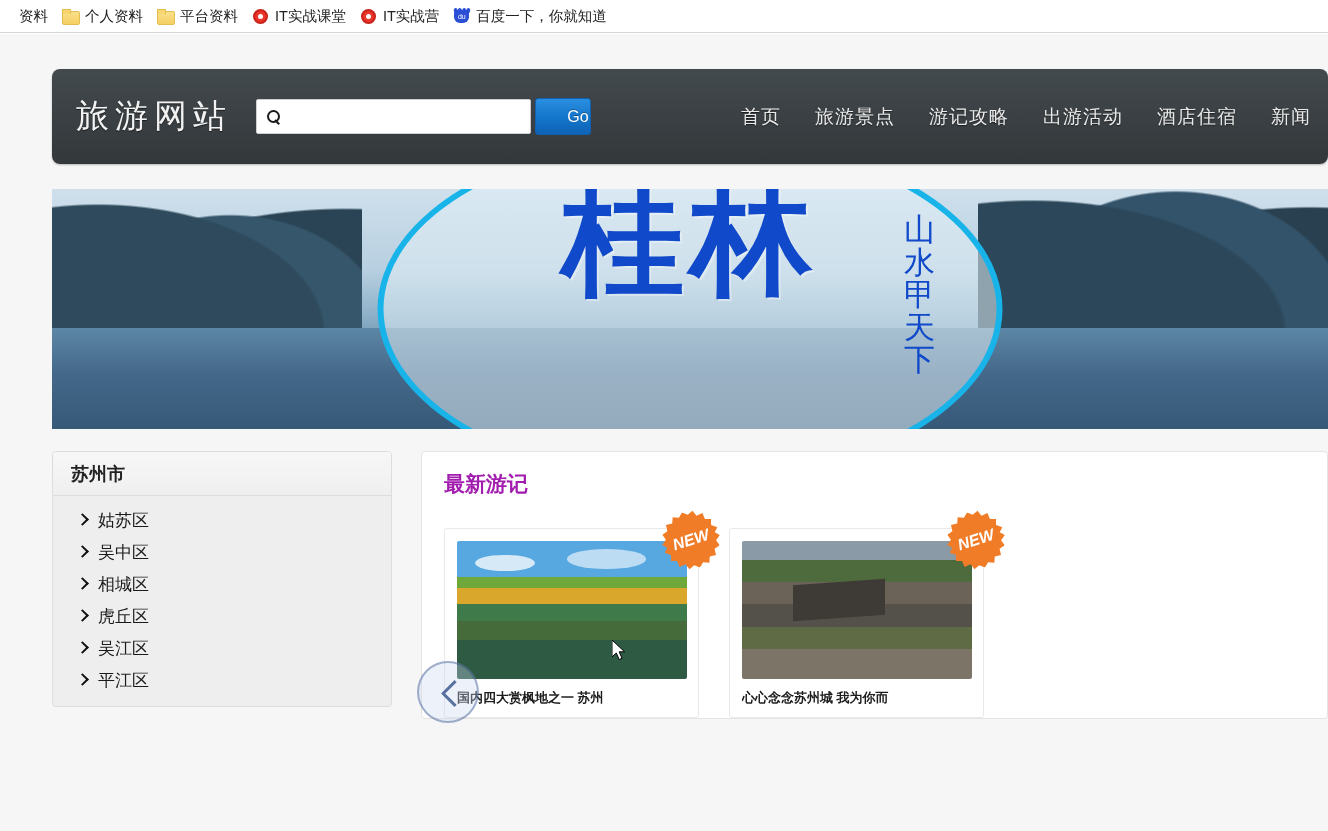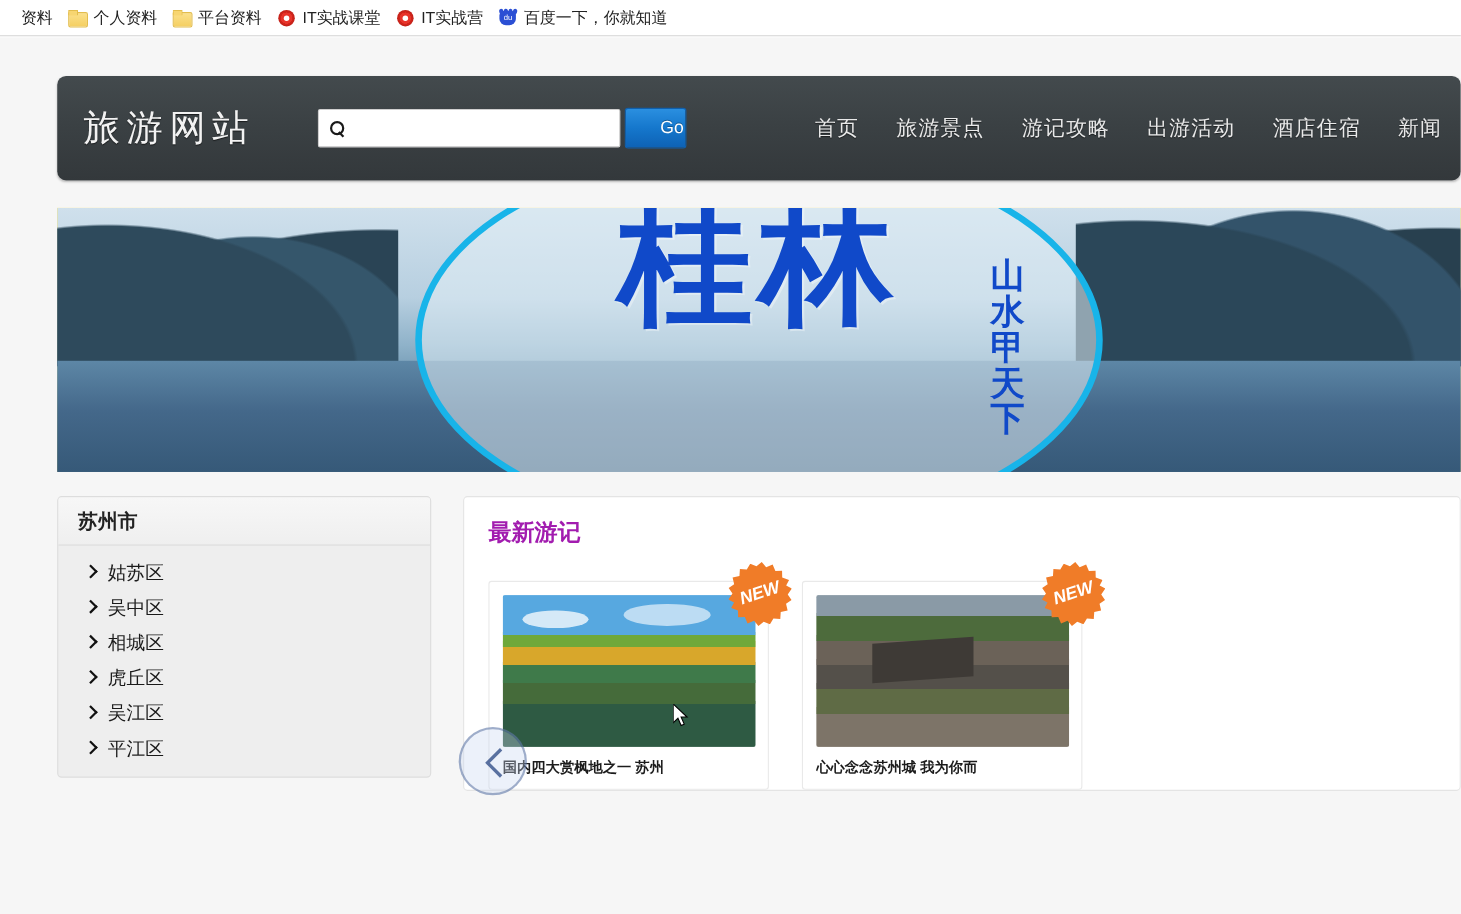--- a/index.html
+++ b/index.html
@@ -95,21 +95,20 @@
 
   
   .site-header {
     position: relative;
     margin-top: 35px;
     width: 1276px; height: 95px;
     background: linear-gradient(to bottom, #434a4d 0%, #3b4144 45%, #33383b 100%);
     border-radius: 8px;
     display: flex; align-items: center;
     box-shadow: 0 1px 2px rgba(0,0,0,.25);
-    gap: 33px;
   }
   .brand {
     color: #f2f2f2; font-size: 33px; letter-spacing: 6px;
     margin-left: 24px; font-weight: 400;
     text-shadow: 0 1px 1px rgba(0,0,0,.6);
     white-space: nowrap;
   }
   .search-wrap { display: flex; align-items: center; margin-left: 24px; }
   .search-box {
     width: 275px; height: 35px;
@@ -196,24 +195,24 @@
     background: rgba(225,238,246,.55);
     overflow: hidden;
   }
   .banner-title {
     position: absolute; top: 38px; left: 0; right: 0; text-align: center;
     color: #1049c9; font-size: 122px; font-weight: bold;
     letter-spacing: 6px; line-height: 1.02;
     text-shadow: 2px 2px 0 rgba(255,255,255,.35);
   }
   .banner-side {
-    position: absolute; right: 58px; top: 96px;
+    position: absolute; right: 58px; top: 75px;
     width: 38px;
-    color: #1049c9; font-size: 31px; font-weight: bold;
-    line-height: 1.05; letter-spacing: 0;
+    color: #1049c9; font-size: 31px; font-weight: normal;
+    line-height: 1.05; text-align: center; letter-spacing: 0;
     word-break: break-all;
   }
 
   
   .content {
     margin-top: 22px;
     width: 1276px;
     display: flex; align-items: flex-start; gap: 29px;
   }
 

